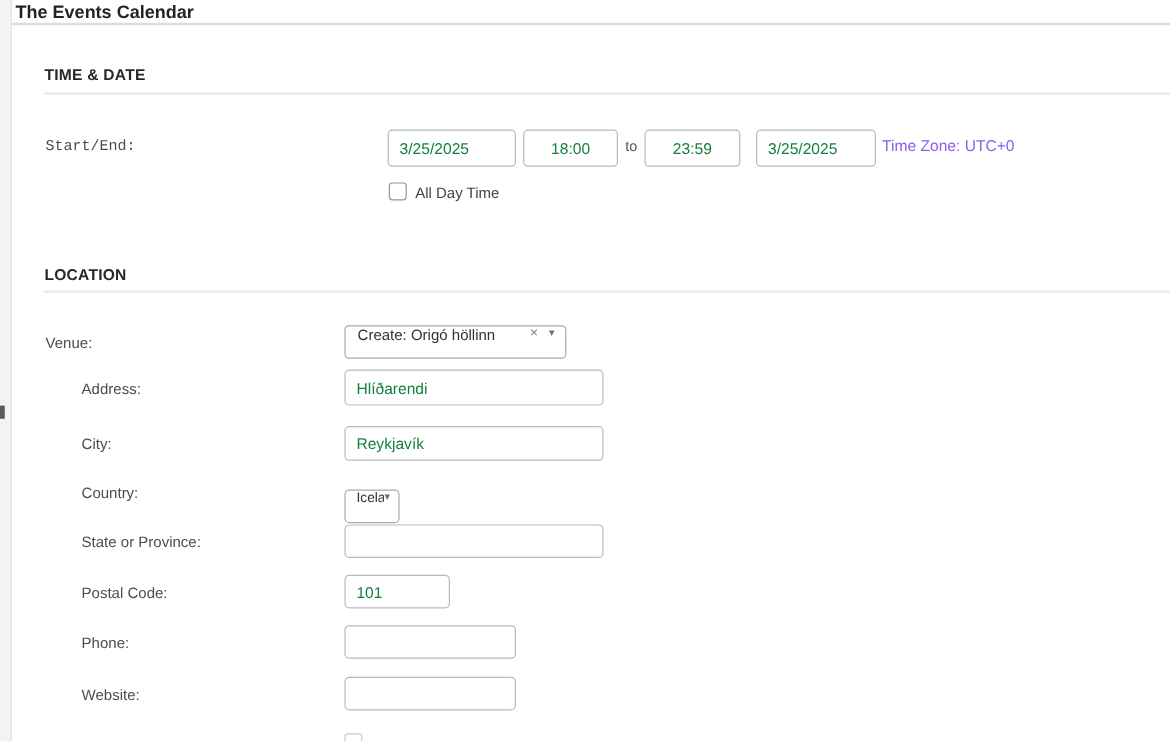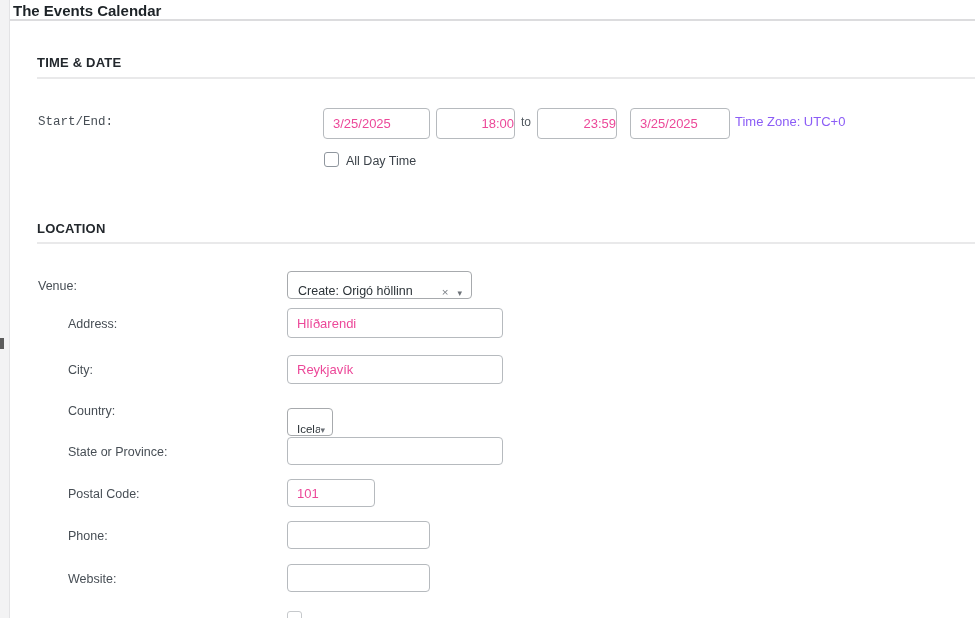--- a/index.html
+++ b/index.html
@@ -6,24 +6,24 @@
   .stage{position:relative;width:975px;height:618px;background:#ffffff;overflow:hidden;
          font-family:"Liberation Sans",sans-serif;-webkit-font-smoothing:antialiased;}
   .left-strip{position:absolute;left:0;top:0;width:9px;height:618px;background:#f3f3f4;border-right:1px solid #e3e3e5;}
   .drag-mark{position:absolute;left:0;top:338px;width:4px;height:11px;background:#5c5c5c;}
   .box-title{position:absolute;left:13px;top:2px;font-size:15px;font-weight:bold;color:#1d2327;}
   .title-divider{position:absolute;left:10px;top:19px;width:965px;height:2px;background:#dcdcde;}
   .section-title{position:absolute;font-size:13px;font-weight:bold;color:#23282d;letter-spacing:.2px;}
   .section-rule{position:absolute;height:2px;background:#e9e9ea;}
   .field-label{position:absolute;font-size:12.5px;color:#474e55;}
   .tec-input{position:absolute;border:1px solid #b6babe;border-radius:4px;background:#fff;
-             font-family:inherit;font-size:13px;color:#ec4899;padding:0 9px;box-sizing:border-box;outline:none;}
-  .tec-input.center{text-align:right;padding:0 0;}
+             font-family:inherit;font-size:13px;color:#15803d;padding:0 9px;box-sizing:border-box;outline:none;}
+  .tec-input.center{text-align:center;padding:0 16px;}
   .tec-select{position:absolute;border:1px solid #a7aaad;border-radius:4px;background:#fff;box-sizing:border-box;
-              display:flex;align-items:flex-end;font-size:12.5px;color:#2c3338;cursor:pointer;}
+              display:flex;align-items:flex-start;font-size:12.5px;color:#2c3338;cursor:pointer;}
   .sel-text{flex:1;padding-left:10px;white-space:nowrap;overflow:hidden;}
   .sel-clear{color:#7b8087;font-size:11.5px;margin-right:9px;cursor:pointer;}
   .sel-caret{color:#6c7177;font-size:9px;margin-right:9px;}
   .link{position:absolute;font-size:13px;color:#8b5cf6;cursor:pointer;}
   .checkbox{position:absolute;width:15px;height:15px;border:1px solid #8f969e;border-radius:3px;background:#fff;cursor:pointer;box-sizing:border-box;}
   .checkbox-label{position:absolute;font-size:12.5px;color:#3c434a;}
   .to-label{position:absolute;font-size:12px;color:#50575e;}
   .partial-checkbox{position:absolute;left:287px;top:611px;width:15px;height:12px;border:1px solid #c6c9cc;
                     border-radius:3px 3px 0 0;background:#fff;box-sizing:border-box;}
 </style>

